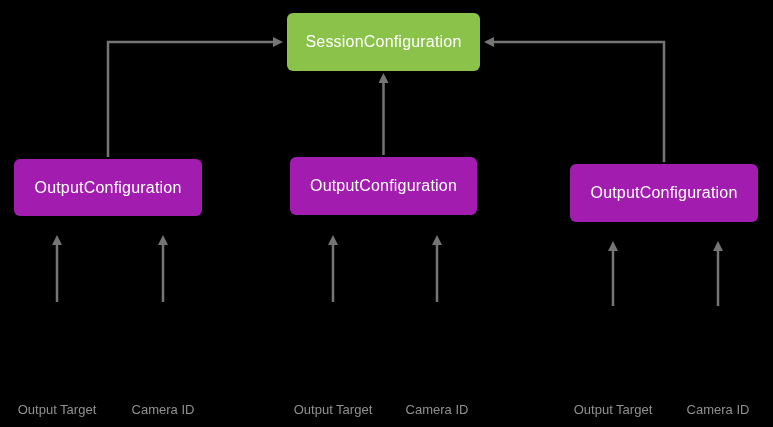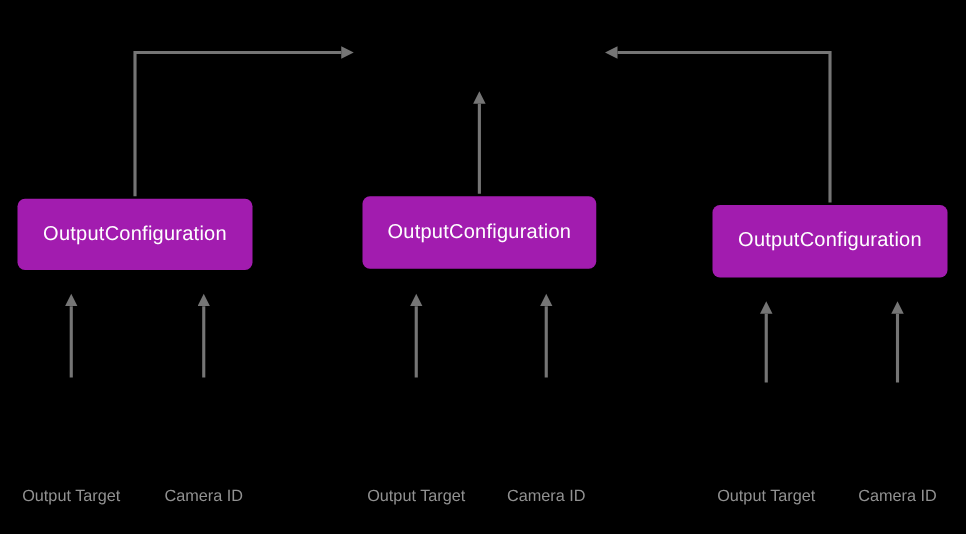--- a/index.html
+++ b/index.html
@@ -40,21 +40,21 @@
     left: 287px; top: 13px; width: 193px; height: 58px;
   }
   .node.output {
     background: #a21caf;
   }
   .node.output.o1 { left: 14px;  top: 159px; width: 188px; height: 57px; }
   .node.output.o2 { left: 290px; top: 157px; width: 187px; height: 58px; }
   .node.output.o3 { left: 570px; top: 164px; width: 188px; height: 58px; }
   .input-label {
     position: absolute;
-    top: 389px;
+    top: 402px;
     width: 100px;
     color: #919191;
     font-size: 13px;
     text-align: center;
     white-space: nowrap;
   }
   .input-label.l1 { left: 7px; }
   .input-label.l2 { left: 113px; }
   .input-label.l3 { left: 283px; }
   .input-label.l4 { left: 387px; }
@@ -82,20 +82,21 @@
     <line x1="57" y1="302" x2="57" y2="245" stroke="#757575" stroke-width="2.5" marker-end="url(#ah)"></line>
     <line x1="163" y1="302" x2="163" y2="245" stroke="#757575" stroke-width="2.5" marker-end="url(#ah)"></line>
 
     <line x1="333" y1="302" x2="333" y2="245" stroke="#757575" stroke-width="2.5" marker-end="url(#ah)"></line>
     <line x1="437" y1="302" x2="437" y2="245" stroke="#757575" stroke-width="2.5" marker-end="url(#ah)"></line>
 
     <line x1="613" y1="306" x2="613" y2="251" stroke="#757575" stroke-width="2.5" marker-end="url(#ah)"></line>
     <line x1="718" y1="306" x2="718" y2="251" stroke="#757575" stroke-width="2.5" marker-end="url(#ah)"></line>
   </svg>
 
+  <div class="node session">SessionConfiguration</div>
 
   <div class="node output o1">OutputConfiguration</div>
   <div class="node output o2">OutputConfiguration</div>
   <div class="node output o3">OutputConfiguration</div>
 
   <div class="input-label l1">Output Target</div>
   <div class="input-label l2">Camera ID</div>
 
   <div class="input-label l3">Output Target</div>
   <div class="input-label l4">Camera ID</div>

